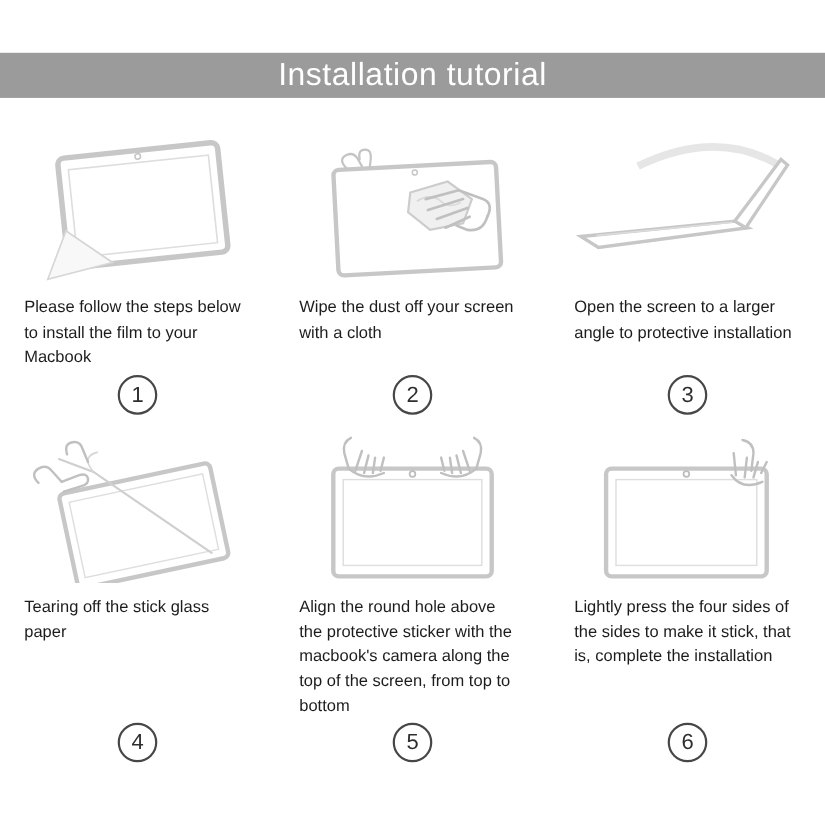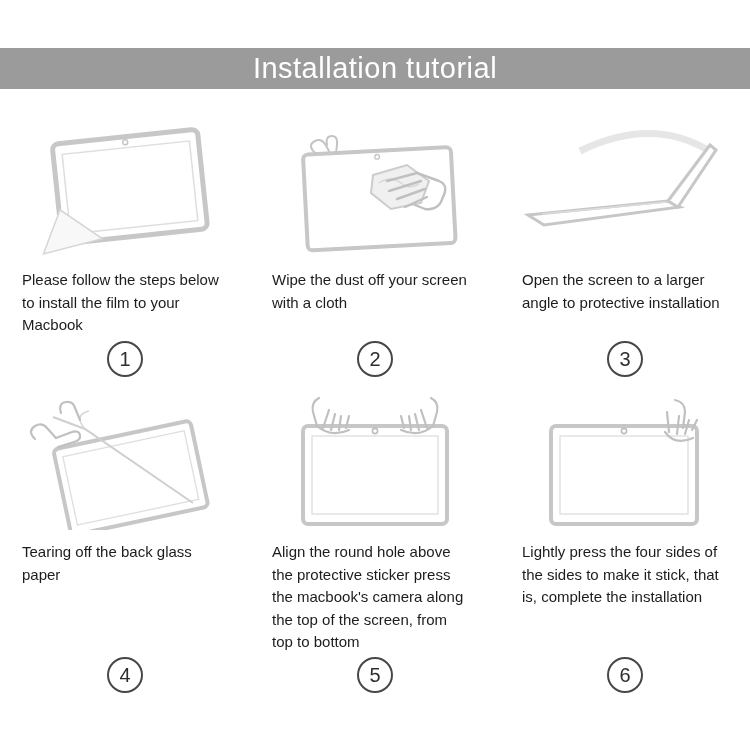--- a/index.html
+++ b/index.html
@@ -115,21 +115,21 @@
           </g>
           <path d="M168 108 L60 34 L28 22" fill="none" stroke="#cfcfcf" stroke-width="2"></path>
           <path d="M60 34 q-12 -14 4 -18" fill="none" stroke="#d6d6d6" stroke-width="1.5"></path>
           <g fill="none" stroke="#c0c0c0" stroke-width="2.2" stroke-linecap="round" stroke-linejoin="round">
             <path d="M10 44 q-8 -8 0 -13 q7 -4 12 2 l9 10"></path>
             <path d="M31 43 l16 -6 q7 -2 8 3 q1 5 -6 7 l-16 5"></path>
             <path d="M36 18 q-3 -10 5 -11 q7 -1 9 6 l5 12"></path>
           </g>
         </svg>
       </div>
-      <p class="caption">Tearing off the back glass paper</p>
+      <p class="caption">Tearing off the stick glass paper</p>
       <div class="num">
         <span>4</span>
       </div>
     </section>
 
     <section class="step r2">
       <div class="illus">
         <svg width="200" height="140" viewBox="0 0 200 140">
           <rect x="28" y="34" width="144" height="98" rx="5" fill="#ffffff" stroke="#c7c7c7" stroke-width="4"></rect>
           <rect x="37" y="44" width="126" height="78" fill="none" stroke="#dedede" stroke-width="1.3"></rect>
@@ -139,21 +139,21 @@
             <path d="M48 36 l6 -18 M56 38 l4 -16 M64 38 l2 -14 M71 36 l3 -12"></path>
             <path d="M42 34 q14 12 32 4"></path>
           </g>
           <g fill="none" stroke="#c0c0c0" stroke-width="2.2" stroke-linecap="round" stroke-linejoin="round">
             <path d="M156 6 q8 4 6 14 l-4 14"></path>
             <path d="M152 36 l-6 -18 M144 38 l-4 -16 M136 38 l-2 -14 M129 36 l-3 -12"></path>
             <path d="M158 34 q-14 12 -32 4"></path>
           </g>
         </svg>
       </div>
-      <p class="caption">Align the round hole above the protective sticker press the macbook's camera along the top of the screen, from top to bottom</p>
+      <p class="caption">Align the round hole above the protective sticker with the macbook's camera along the top of the screen, from top to bottom</p>
       <div class="num">
         <span>5</span>
       </div>
     </section>
 
     <section class="step r2">
       <div class="illus">
         <svg width="200" height="140" viewBox="0 0 200 140">
           <rect x="26" y="34" width="146" height="98" rx="5" fill="#ffffff" stroke="#c7c7c7" stroke-width="4"></rect>
           <rect x="35" y="44" width="128" height="78" fill="none" stroke="#dedede" stroke-width="1.3"></rect>

